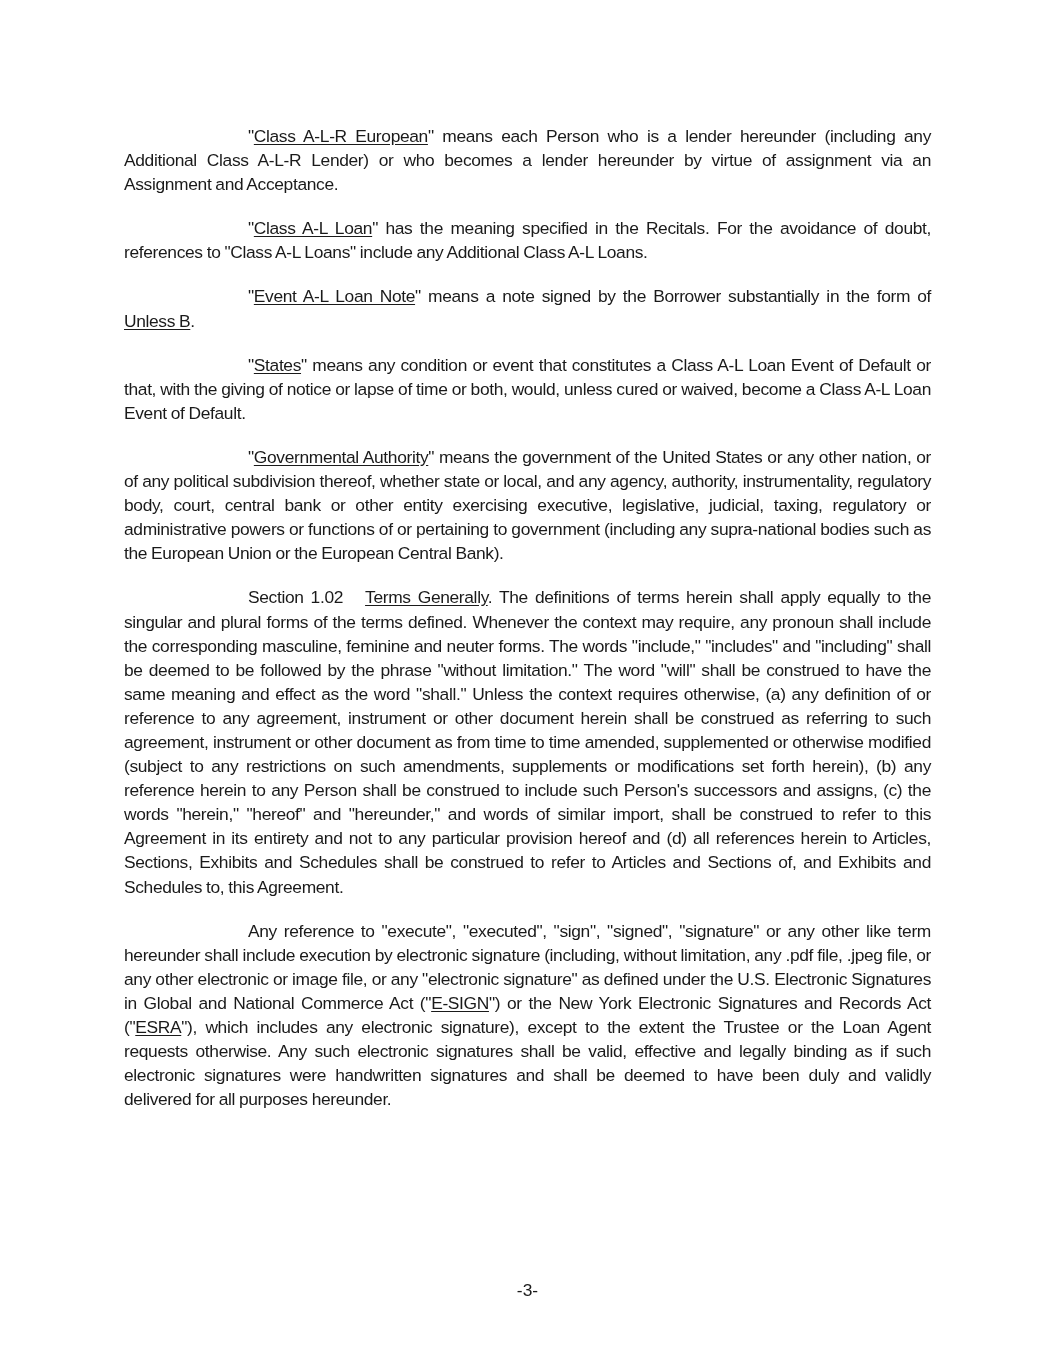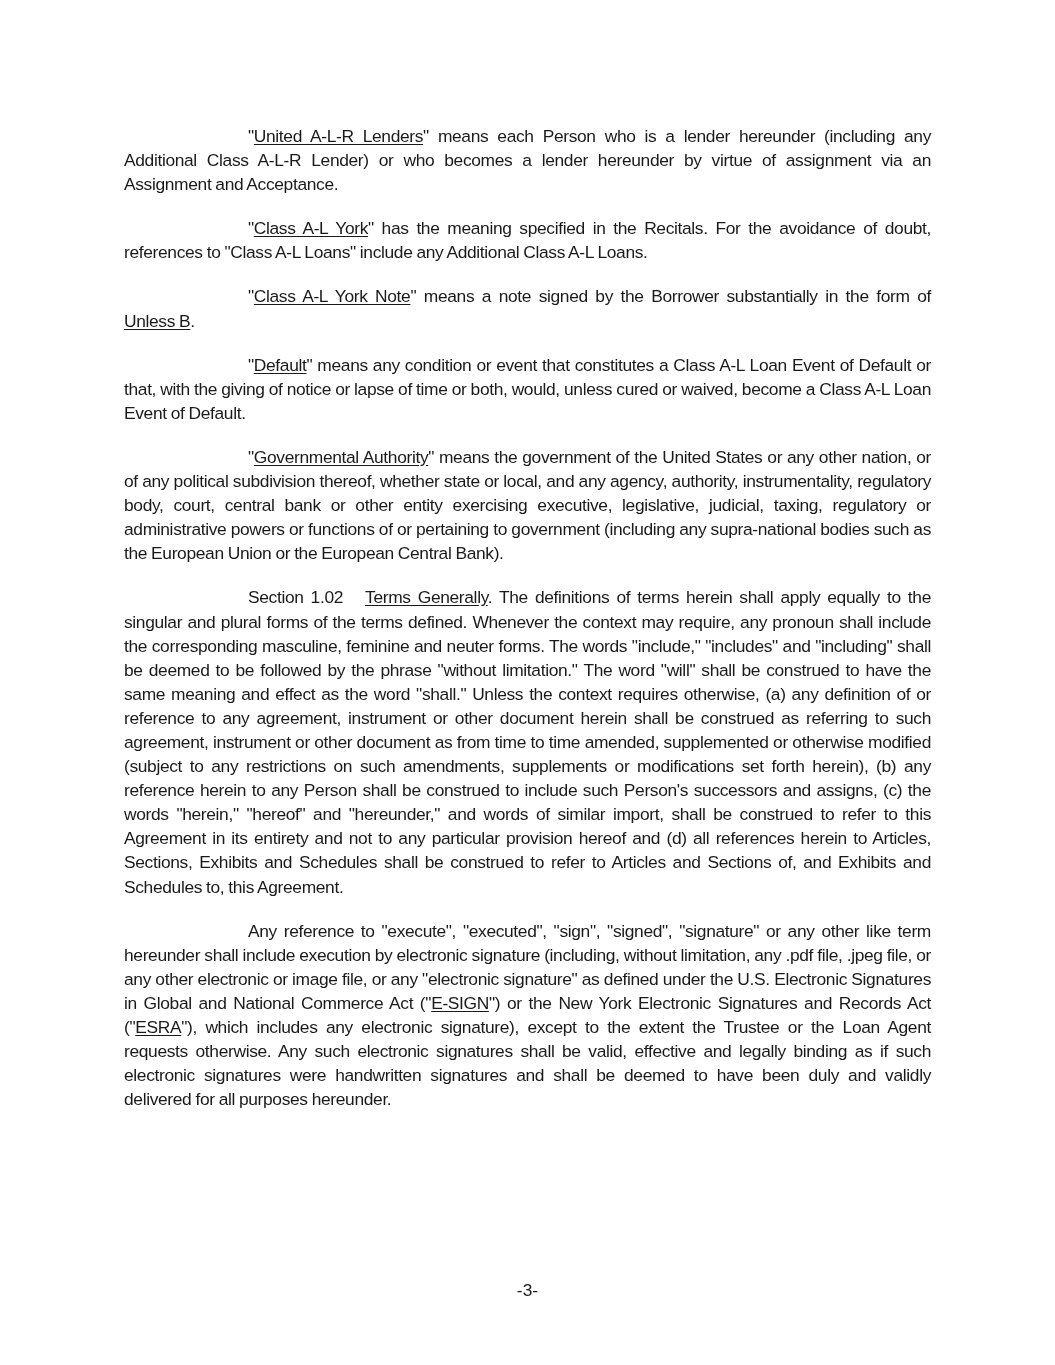--- a/index.html
+++ b/index.html
@@ -32,27 +32,27 @@
       font-family: "Liberation Sans", sans-serif;
       font-size: 17.4px;
       color: #1a1a1a;
     }
   </style>
 </head>
 <body>
 
 <div class="page">
 
-  <p class="para"><span>"</span><span class="u">United A-L-R Lenders</span><span>" means each Person who is a lender hereunder (including any Additional Class A-L-R Lender) or who becomes a lender hereunder by virtue of assignment via an Assignment and Acceptance.</span></p>
+  <p class="para"><span>"</span><span class="u">Class A-L-R European</span><span>" means each Person who is a lender hereunder (including any Additional Class A-L-R Lender) or who becomes a lender hereunder by virtue of assignment via an Assignment and Acceptance.</span></p>
 
-  <p class="para"><span>"</span><span class="u">Class A-L York</span><span>" has the meaning specified in the Recitals. For the avoidance of doubt, references to "Class A-L Loans" include any Additional Class A-L Loans.</span></p>
+  <p class="para"><span>"</span><span class="u">Class A-L Loan</span><span>" has the meaning specified in the Recitals. For the avoidance of doubt, references to "Class A-L Loans" include any Additional Class A-L Loans.</span></p>
 
-  <p class="para"><span>"</span><span class="u">Class A-L York Note</span><span>" means a note signed by the Borrower substantially in the form of </span><span class="u">Unless B</span><span>.</span></p>
+  <p class="para"><span>"</span><span class="u">Event A-L Loan Note</span><span>" means a note signed by the Borrower substantially in the form of </span><span class="u">Unless B</span><span>.</span></p>
 
-  <p class="para"><span>"</span><span class="u">Default</span><span>" means any condition or event that constitutes a Class A-L Loan Event of Default or that, with the giving of notice or lapse of time or both, would, unless cured or waived, become a Class A-L Loan Event of Default.</span></p>
+  <p class="para"><span>"</span><span class="u">States</span><span>" means any condition or event that constitutes a Class A-L Loan Event of Default or that, with the giving of notice or lapse of time or both, would, unless cured or waived, become a Class A-L Loan Event of Default.</span></p>
 
   <p class="para"><span>"</span><span class="u">Governmental Authority</span><span>" means the government of the United States or any other nation, or of any political subdivision thereof, whether state or local, and any agency, authority, instrumentality, regulatory body, court, central bank or other entity exercising executive, legislative, judicial, taxing, regulatory or administrative powers or functions of or pertaining to government (including any supra-national bodies such as the European Union or the European Central Bank).</span></p>
 
   <p class="para"><span>Section 1.02</span><span class="tab"></span><span class="u">Terms Generally</span><span>. The definitions of terms herein shall apply equally to the singular and plural forms of the terms defined. Whenever the context may require, any pronoun shall include the corresponding masculine, feminine and neuter forms. The words "include," "includes" and "including" shall be deemed to be followed by the phrase "without limitation." The word "will" shall be construed to have the same meaning and effect as the word "shall." Unless the context requires otherwise, (a) any definition of or reference to any agreement, instrument or other document herein shall be construed as referring to such agreement, instrument or other document as from time to time amended, supplemented or otherwise modified (subject to any restrictions on such amendments, supplements or modifications set forth herein), (b) any reference herein to any Person shall be construed to include such Person's successors and assigns, (c) the words "herein," "hereof" and "hereunder," and words of similar import, shall be construed to refer to this Agreement in its entirety and not to any particular provision hereof and (d) all references herein to Articles, Sections, Exhibits and Schedules shall be construed to refer to Articles and Sections of, and Exhibits and Schedules to, this Agreement.</span></p>
 
   <p class="para"><span>Any reference to "execute", "executed", "sign", "signed", "signature" or any other like term hereunder shall include execution by electronic signature (including, without limitation, any .pdf file, .jpeg file, or any other electronic or image file, or any "electronic signature" as defined under the U.S. Electronic Signatures in Global and National Commerce Act ("</span><span class="u">E-SIGN</span><span>") or the New York Electronic Signatures and Records Act ("</span><span class="u">ESRA</span><span>"), which includes any electronic signature), except to the extent the Trustee or the Loan Agent requests otherwise. Any such electronic signatures shall be valid, effective and legally binding as if such electronic signatures were handwritten signatures and shall be deemed to have been duly and validly delivered for all purposes hereunder.</span></p>
 
 </div>
 
 <div class="page-number">-3-</div>

